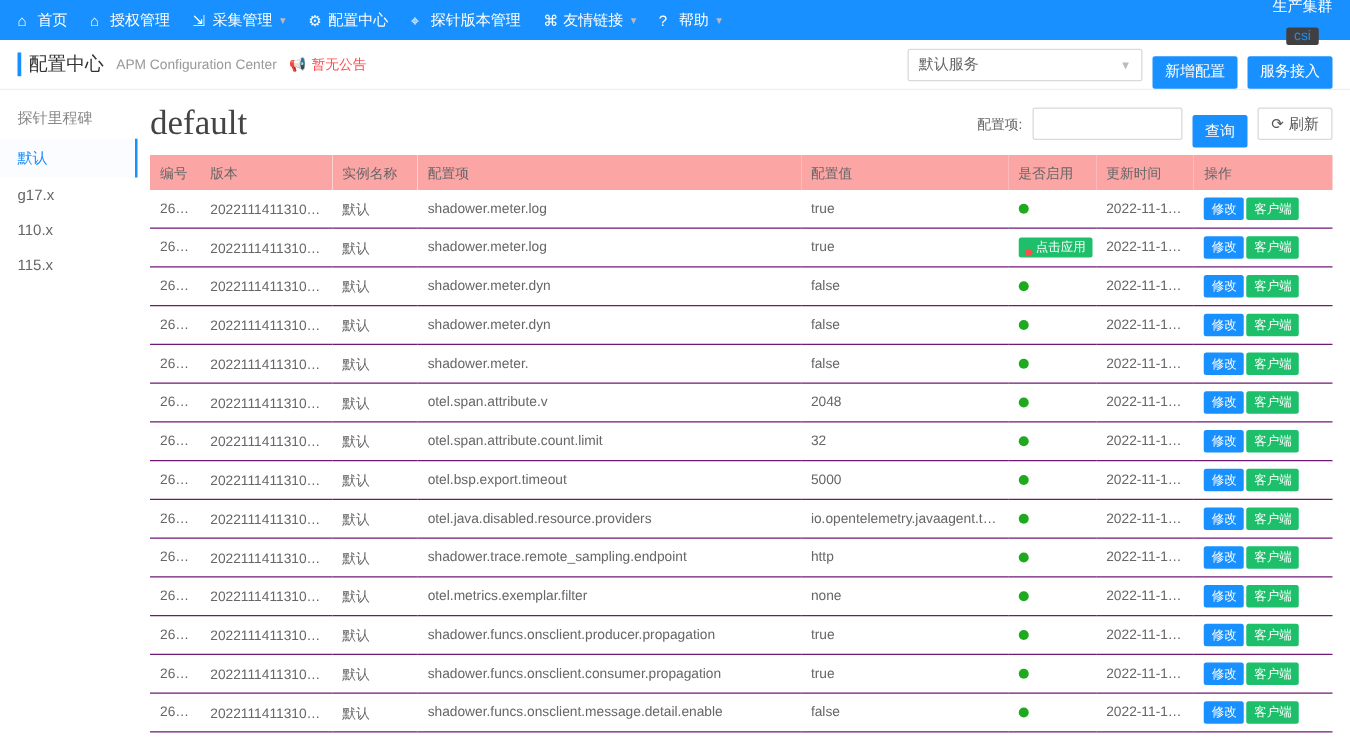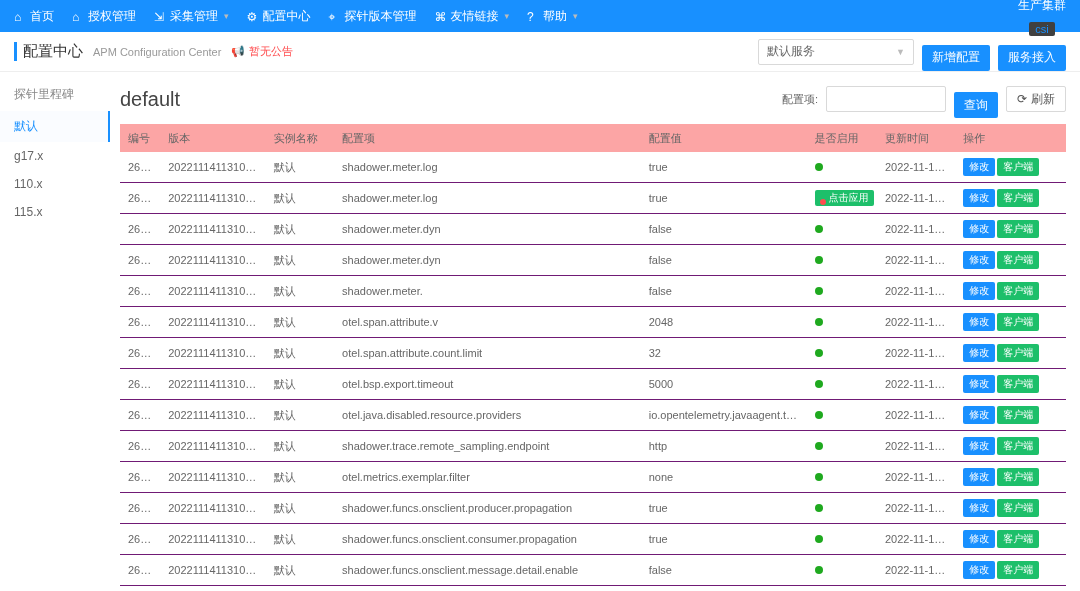--- a/index.html
+++ b/index.html
@@ -10,32 +10,32 @@
     .nav-item.active { font-weight: 500; }
     .nav-icon { width: 12px; height: 12px; display: inline-flex; }
     .topbar-right { display: flex; align-items: center; gap: 8px; font-size: 12px; flex-direction: column; }
     .cluster-badge { background: #404040; color: #1890ff; padding: 1px 6px; border-radius: 2px; font-size: 11px; font-weight: 500; }
     .subheader { height: 40px; display: flex; align-items: center; padding: 0 14px; border-bottom: 1px solid #eee; justify-content: space-between; }
     .subheader-left { display: flex; align-items: center; gap: 10px; }
     .title-bar { border-left: 3px solid #1890ff; padding-left: 6px; font-size: 15px; font-weight: 500; }
     .subtitle { color: #999; font-size: 11px; }
     .announce { color: #ff4d4f; font-size: 11px; display: flex; align-items: center; gap: 4px; }
     .subheader-right { display: flex; align-items: center; gap: 8px; }
-    .select { border: 1px solid #d9d9d9; height: 26px; width: 156px; padding: 0 8px; display: flex; align-items: center; justify-content: space-between; border-radius: 2px; color: #666; font-size: 12px; cursor: pointer; }
+    .select { border: 1px solid #d9d9d9; height: 26px; width: 188px; padding: 0 8px; display: flex; align-items: center; justify-content: space-between; border-radius: 2px; color: #666; font-size: 12px; cursor: pointer; }
     .btn { height: 26px; padding: 0 10px; border: none; border-radius: 2px; cursor: pointer; font-size: 12px; color: #fff; display: inline-flex; align-items: center; }
     .btn-primary { background: #1890ff; margin-top: 12px; }
     .btn-outline { background: #fff; color: #555; border: 1px solid #d9d9d9; }
     .main { display: flex; }
     .sidebar { width: 110px; padding-top: 10px; }
     .sidebar-title { padding: 4px 14px 8px; color: #888; font-size: 12px; }
     .sidebar-item { padding: 7px 14px; cursor: pointer; font-size: 12px; color: #666; }
     .sidebar-item.active { color: #1890ff; background: #fafcff; border-right: 2px solid #1890ff; }
     .content { flex: 1; padding: 8px 14px 0 10px; overflow: hidden; }
     .content-head { display: flex; justify-content: space-between; align-items: center; margin-bottom: 6px; gap: 10px; }
-    .ctx-title { font-size: 20px; color: #444; }
+    .ctx-title { font-size: 28px; color: #444; font-family: Liberation Serif, serif; }
     .search-row { display: flex; align-items: center; gap: 8px; }
     .label { color: #666; font-size: 11px; text-align: right; }
     .input { border: 1px solid #d9d9d9; height: 26px; width: 120px; border-radius: 2px; padding: 0 6px; font-size: 12px; }
     .refresh-btn { display: flex; align-items: center; gap: 4px; }
     table { border-collapse: collapse; width: 100%; table-layout: fixed; }
     th, td { text-align: left; font-size: 11px; padding: 6px 8px; white-space: nowrap; overflow: hidden; text-overflow: ellipsis; }
     thead th { background: #fca5a5; color: #666; font-weight: 400; height: 28px; }
     tbody tr { border-bottom: 1px solid #701a75; height: 29px; }
     tbody td { color: #666; }
     .dot { width: 8px; height: 8px; border-radius: 50%; display: inline-block; }

